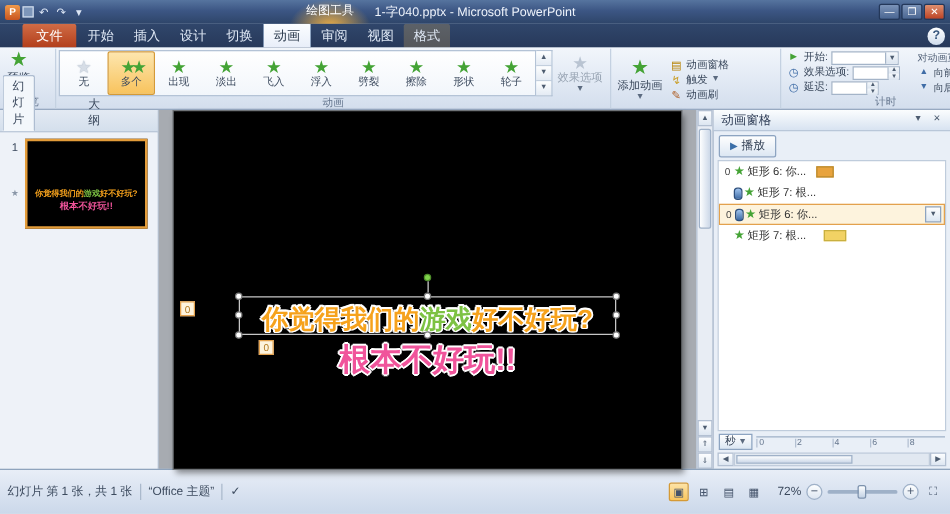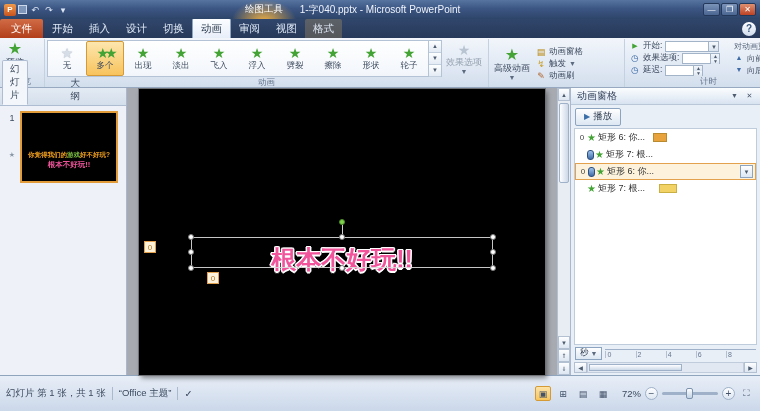--- a/index.html
+++ b/index.html
@@ -13,21 +13,21 @@
   .ppt-logo { width:12px; height:12px; background:linear-gradient(#ef9a4b,#c9541f); border-radius:2px; color:#fff; font-size:8px; font-weight:bold; text-align:center; line-height:12px; }
   .qat-btn { font-size:9px; color:#dce6f5; width:12px; text-align:center; line-height:12px; }
   .qat-save { width:9px; height:9px; border:1px solid #cdd9ea; background:#7d96ba; }
   .title-text { position:absolute; left:0; right:0; text-align:center; font-size:10px; color:#eef3fb; }
   .tool-header { position:absolute; left:232px; top:0; width:64px; height:19px; text-align:center; font-size:9.5px; line-height:18px; color:#fff; background:radial-gradient(ellipse at 50% 115%, rgba(252,183,66,.95), rgba(252,183,66,0) 72%); z-index:2; }
   .win-btns { margin-left:auto; display:flex; gap:1px; padding-right:4px; z-index:2; }
   .win-btn { width:17px; height:13px; font-size:8px; line-height:11px; text-align:center; color:#fff; background:linear-gradient(#7b93b8,#4a6692); border:1px solid #24385a; border-radius:2px; }
   .win-btn.close { background:linear-gradient(#e0907455,#c0462a); background:linear-gradient(#de8f6f,#bd4325); }
 
   
-  .tabrow { height:19px; background:linear-gradient(#30466b,#27395a); display:flex; align-items:flex-end; padding:0 4px 0 0; flex:none; }
+  .tabrow { height:19px; background:linear-gradient(#30466b,#27395a); display:flex; align-items:flex-end; padding:0 4px 0 18px; flex:none; }
   .tab { padding:3px 8px 2px; font-size:10.5px; color:#dfe8f5; white-space:nowrap; }
   .tab.file { background:linear-gradient(#d06c46,#b23e1b); border-radius:2px 2px 0 0; margin-right:1px; color:#fff; padding:3px 11px 2px; }
   .tab.active { background:linear-gradient(#fbfdff,#e8eef9); color:#2b3a4d; border-radius:2px 2px 0 0; border:1px solid #8ea5c2; border-bottom:none; }
   .tab.contextual { background:rgba(252,195,96,.22); border-radius:2px 2px 0 0; }
   .help-btn { margin-left:auto; width:14px; height:14px; margin-bottom:2px; border-radius:50%; background:linear-gradient(#ffffff,#cfdcec); color:#39587f; font-size:10px; font-weight:bold; text-align:center; line-height:14px; }
 
   
   .ribbon { height:50px; background:linear-gradient(#f2f6fb,#e1e9f4 55%,#d3deed); border-bottom:1px solid #97a9c1; display:flex; padding:1px 0 0 1px; flex:none; }
   .rgroup { display:flex; flex-direction:column; border-right:1px solid #c4d1e1; padding:1px 2px 0; flex:none; }
   .rcontent { flex:1; display:flex; align-items:stretch; }
@@ -255,21 +255,21 @@
           <span class="caret">▼</span>
         </div>
       </div>
       <div class="rlabel">动画</div>
     </div>
 
     <div class="rgroup g-advanced">
       <div class="rcontent">
         <div class="bigbtn">
           <span class="star big">★</span>
-          <span class="btxt">高级动画</span>
+          <span class="btxt">添加动画</span>
           <span class="caret">▼</span>
         </div>
         <div class="smallcol">
           <div class="srow">
             <span class="ic pane-ic">▤</span>
             <span>动画窗格</span>
           </div>
           <div class="srow">
             <span class="ic trig-ic">↯</span>
             <span>触发</span>
@@ -361,20 +361,23 @@
         </div>
       </div>
     </div>
 
     <div class="center">
       <div class="canvas">
         <div class="slide">
           <span class="anim-badge badge1">0</span>
           <span class="anim-badge badge2">0</span>
           <div class="slide-text">
+            <div class="line1">
+              <span style="color: rgb(246, 162, 28);">你觉得我们的</span><span style="color: rgb(125, 194, 67);">游戏</span><span style="color: rgb(246, 162, 28);">好不好玩?</span>
+            </div>
             <div class="line2">
               <span style="color: rgb(240, 84, 155);">根本不好玩!!</span>
             </div>
           </div>
           <div class="selbox">
             <span class="rot-stem"></span>
             <span class="handle h-rot"></span>
             <span class="handle h-tl"></span>
             <span class="handle h-tm"></span>
             <span class="handle h-tr"></span>

